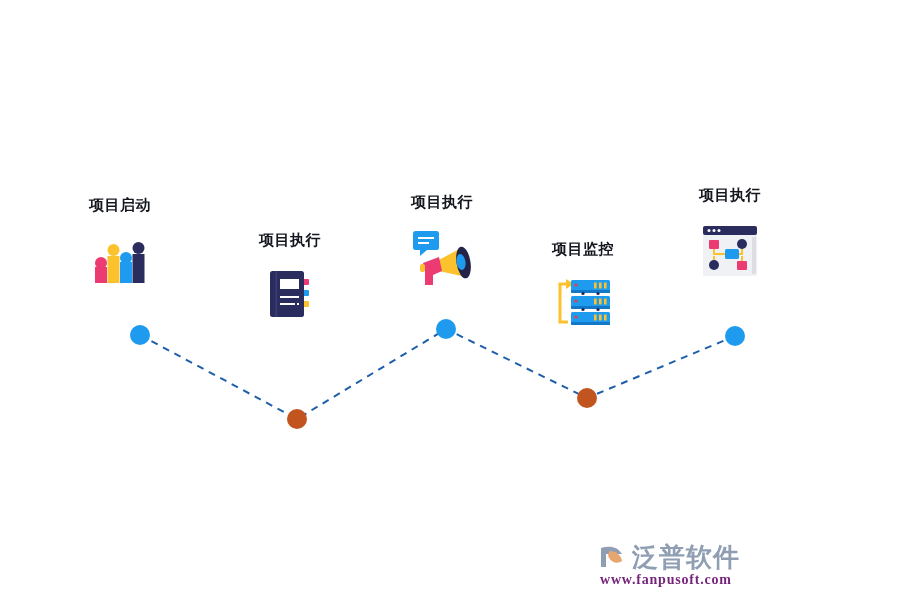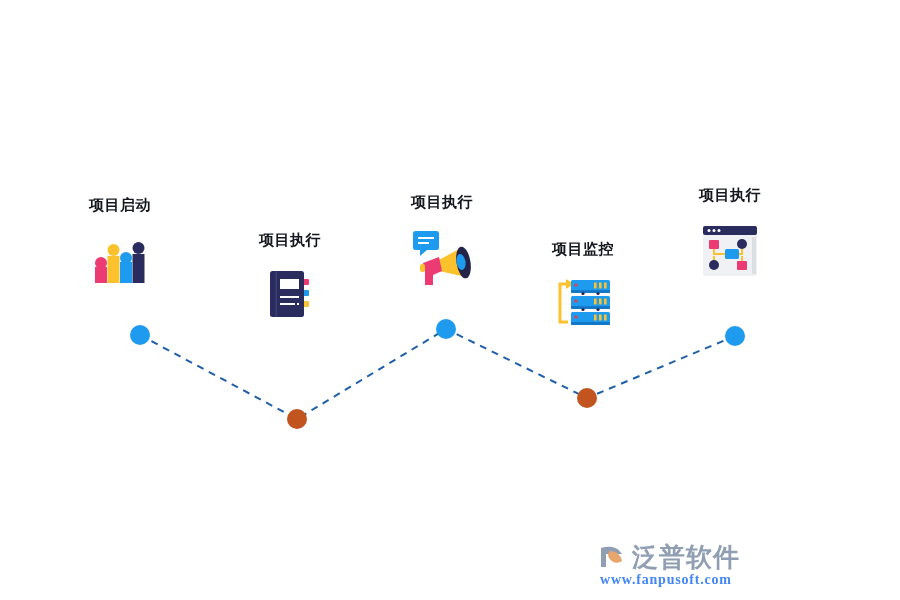--- a/index.html
+++ b/index.html
@@ -83,21 +83,21 @@
     font-size: 26px;
     font-weight: bold;
     color: #8c9bb0;
     letter-spacing: 1px;
     line-height: 28px;
   }
   #watermark .wm-url {
     font-family: "Liberation Serif", "DejaVu Serif", serif;
     font-size: 14px;
     font-weight: bold;
-    color: #3b82f6;
+    color: #701a75;
     letter-spacing: 0.8px;
     margin-top: 1px;
     margin-left: 2px;
   }
 </style>
 </head>
 <body>
 
 <div id="stage">
 

